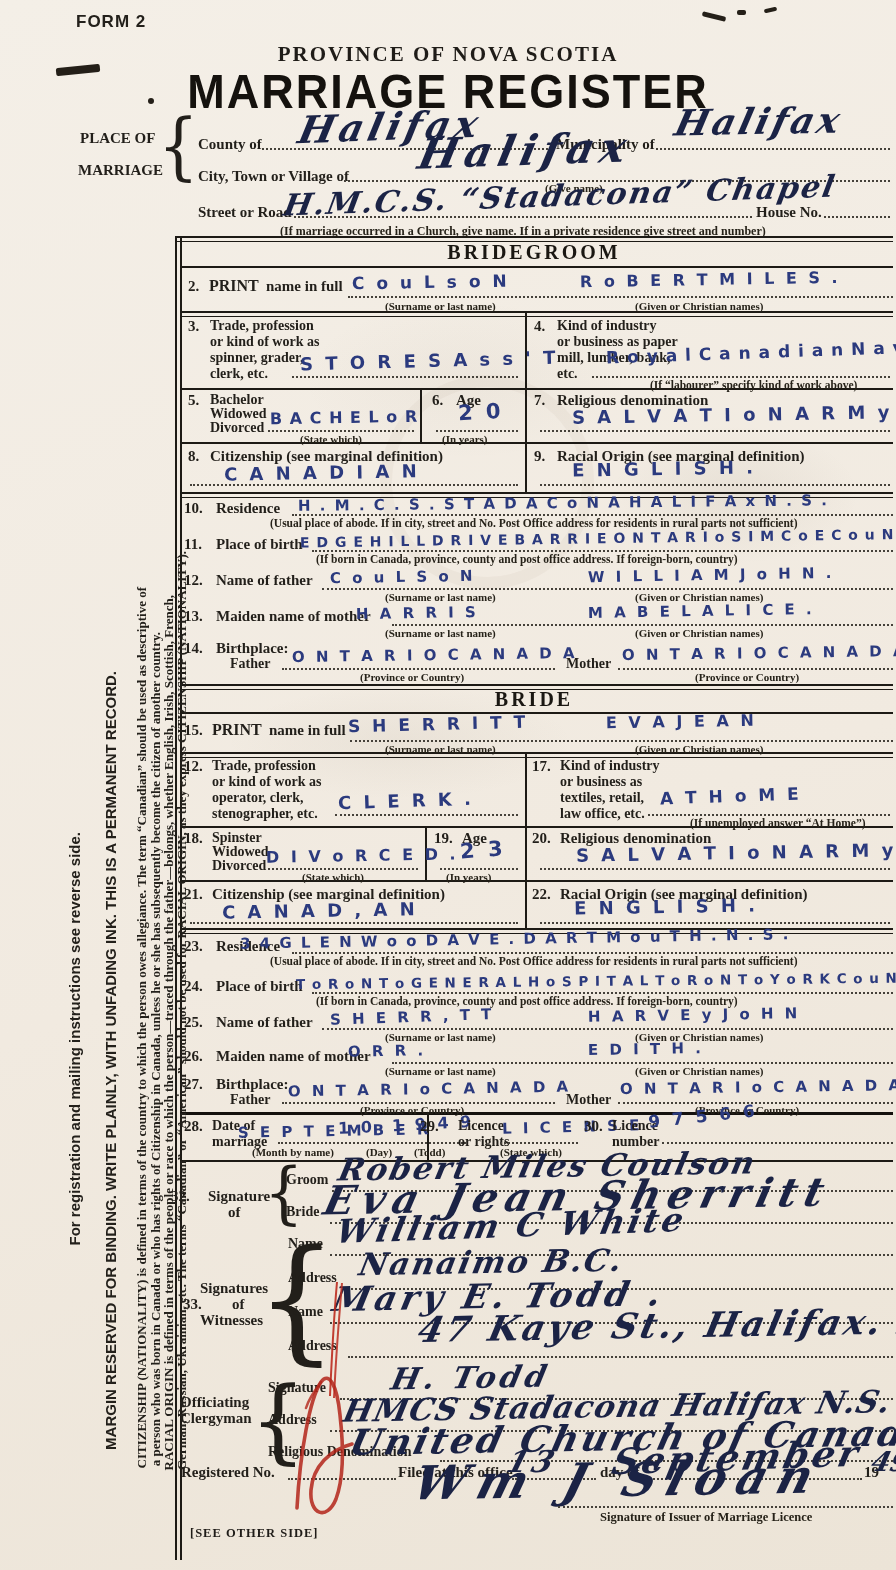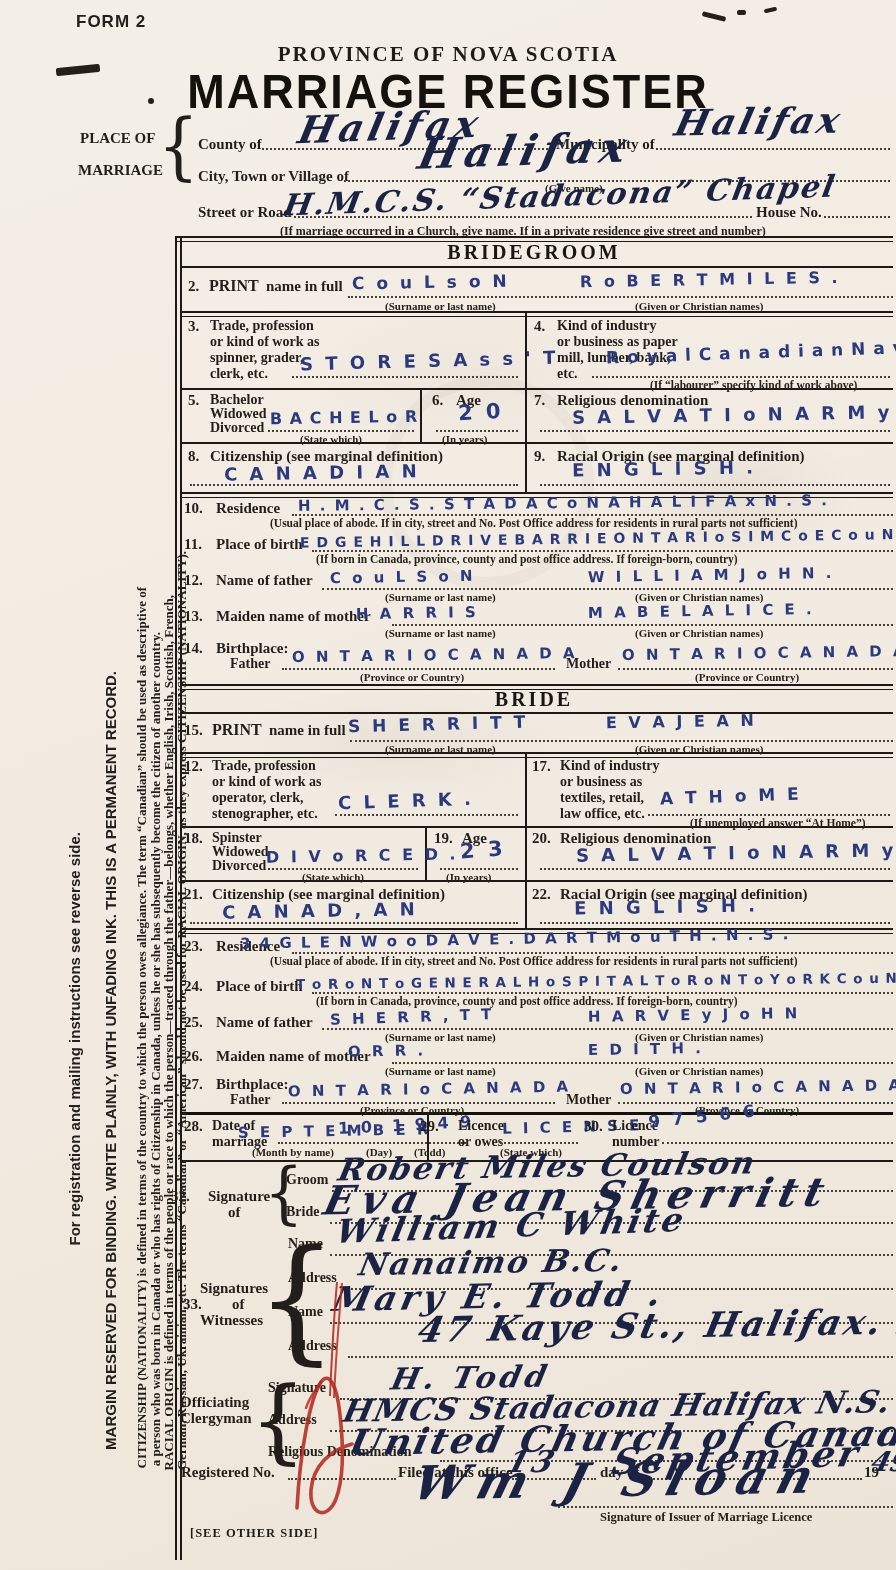--- a/index.html
+++ b/index.html
@@ -282,21 +282,21 @@
   <div class="abs lblS" style="left:212px;top:1134px;">marriage</div>
   <div class="abs dot" style="left:278px;top:1142px;width:188px;"></div>
   <div class="abs hand" style="left:238px;top:1122px;font-size:15px;transform:rotate(-1deg);">S E P T E M B E R</div>
   <div class="abs hand" style="left:338px;top:1118px;font-size:16px;transform:rotate(-2deg);">1 0</div>
   <div class="abs hand" style="left:392px;top:1114px;font-size:16px;transform:rotate(-3deg);">1 9 4 9</div>
   <div class="abs cap" style="left:252px;top:1146px;">(Month by name)</div>
   <div class="abs cap" style="left:366px;top:1146px;">(Day)</div>
   <div class="abs cap" style="left:414px;top:1146px;">(Todd)</div>
   <div class="abs lbl" style="left:420px;top:1118px;">29.</div>
   <div class="abs lblS" style="left:458px;top:1118px;">Licence</div>
-  <div class="abs lblS" style="left:458px;top:1134px;">or owes</div>
+  <div class="abs lblS" style="left:458px;top:1134px;">or rights</div>
   <div class="abs dot" style="left:500px;top:1142px;width:78px;"></div>
   <div class="abs hand" style="left:502px;top:1118px;font-size:15px;transform:rotate(-1.5deg);">L I C E N S E</div>
   <div class="abs cap" style="left:500px;top:1146px;">(State which)</div>
   <div class="abs lbl" style="left:584px;top:1118px;">30.</div>
   <div class="abs lblS" style="left:612px;top:1118px;">Licence</div>
   <div class="abs lblS" style="left:612px;top:1134px;">number</div>
   <div class="abs dot" style="left:662px;top:1142px;width:231px;"></div>
   <div class="abs hand" style="left:648px;top:1106px;font-size:17px;transform:rotate(-6deg);">9 7 5 6 6</div>
 
   <div class="abs lbl" style="left:171px;top:1188px;">32.</div>

